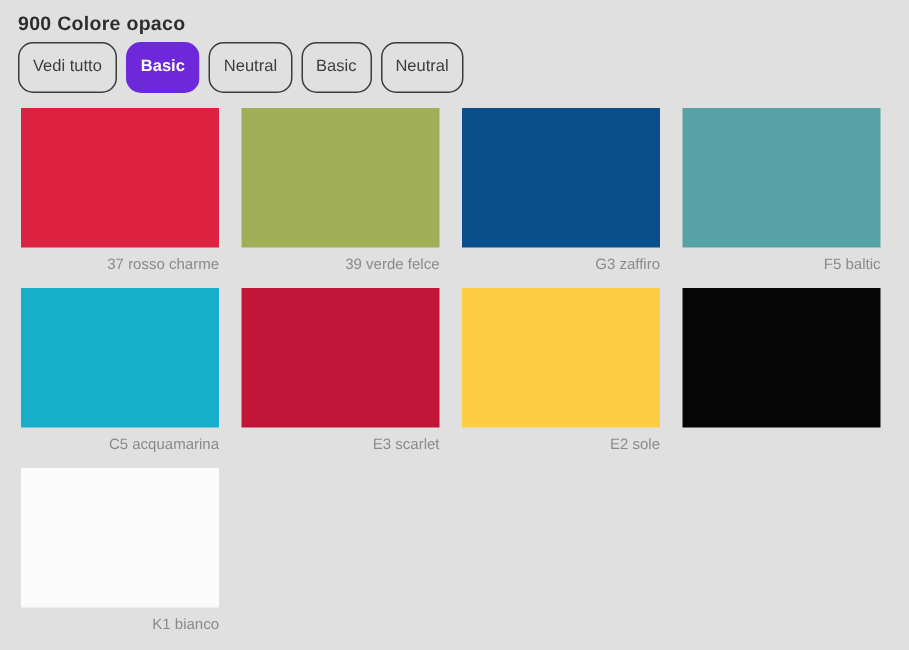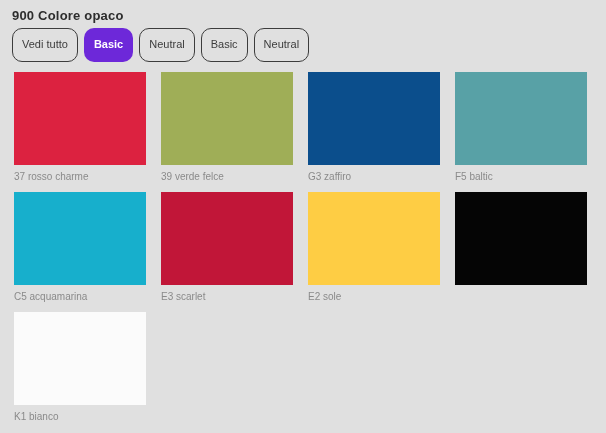--- a/index.html
+++ b/index.html
@@ -54,20 +54,21 @@
   .swatch-grid {
     display: grid;
     grid-template-columns: repeat(4, 132px);
     column-gap: 15px;
     row-gap: 9px;
     margin: 18px 0 0 14px;
     width: 579px;
   }
   .swatch-cell {
     display: block;
+    text-align: right;
   }
   .swatch {
     width: 132px;
     height: 93px;
     cursor: pointer;
   }
   .swatch-label {
     margin-top: 5px;
     font-size: 10px;
     line-height: 13px;

